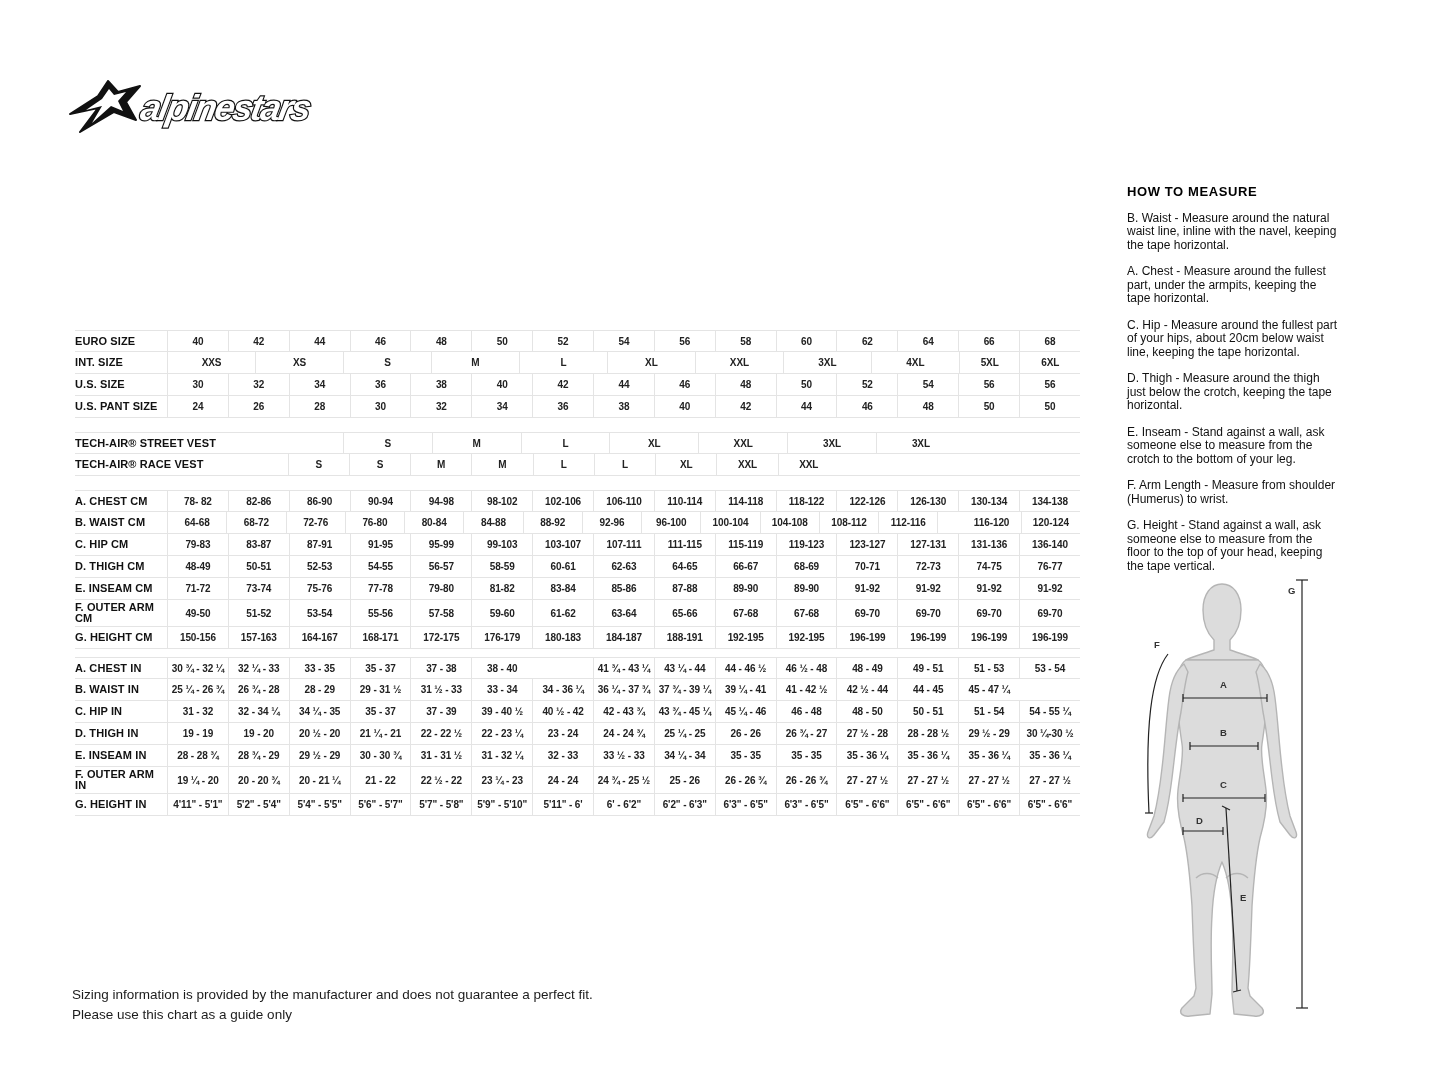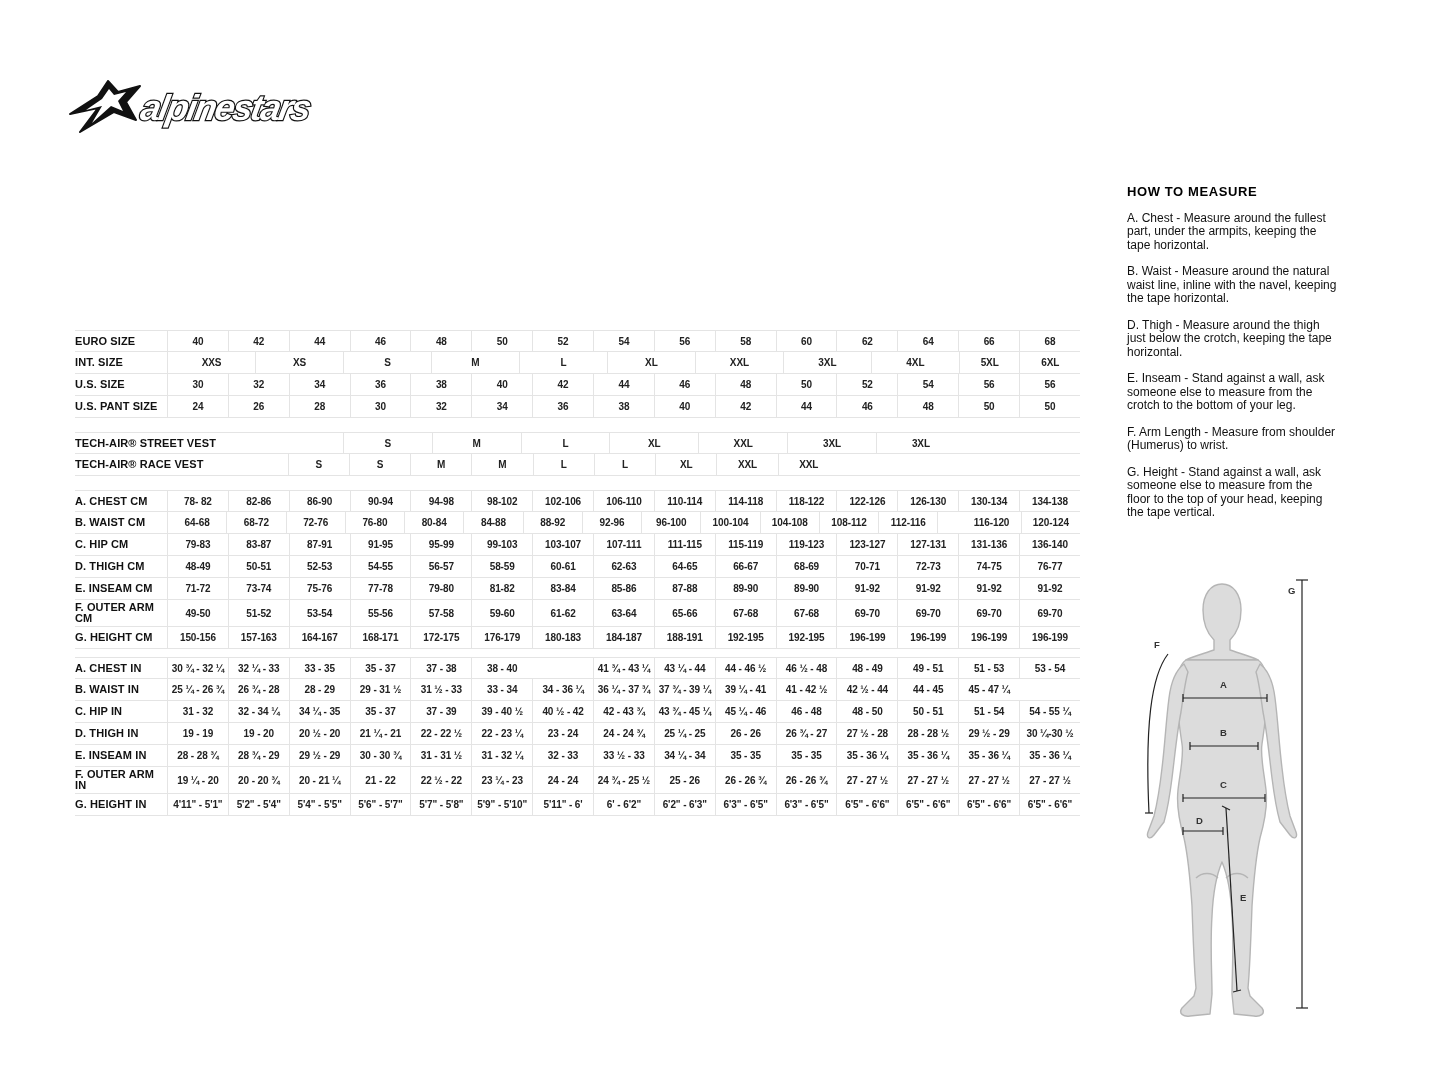--- a/index.html
+++ b/index.html
@@ -451,22 +451,23 @@
             <div class="t-cell" style="flex: 1 1 0px;">6'5" - 6'6"</div>
             <div class="t-cell" style="flex: 1 1 0px;">6'5" - 6'6"</div>
             <div class="t-cell" style="flex: 1 1 0px;">6'5" - 6'6"</div>
           </div>
         </div>
       </div>
     </div>
 
   <div class="measure">
     <h3>HOW TO MEASURE</h3>
+    <p>B. Waist - Measure around the natural waist line, inline with the navel, keeping the tape horizontal.</p>
     <p>A. Chest - Measure around the fullest part, under the armpits, keeping the tape horizontal.</p>
-    <p>B. Waist - Measure around the natural waist line, inline with the navel, keeping the tape horizontal.</p>
+    <p>C. Hip - Measure around the fullest part of your hips, about 20cm below waist line, keeping the tape horizontal.</p>
     <p>D. Thigh - Measure around the thigh just below the crotch, keeping the tape horizontal.</p>
     <p>E. Inseam - Stand against a wall, ask someone else to measure from the crotch to the bottom of your leg.</p>
     <p>F. Arm Length - Measure from shoulder (Humerus) to wrist.</p>
     <p>G. Height - Stand against a wall, ask someone else to measure from the floor to the top of your head, keeping the tape vertical.</p>
   </div>
 
   <div class="figure-wrap">
     <svg width="180" height="445" viewBox="0 0 180 445">
       <g fill="#dcdcdc" stroke="#b5b5b5" stroke-width="1.4" stroke-linejoin="round">
 
@@ -523,14 +524,18 @@
         <text x="82" y="160">B</text>
         <text x="82" y="212">C</text>
         <text x="58" y="248">D</text>
         <text x="102" y="325">E</text>
         <text x="16" y="72">F</text>
         <text x="150" y="18">G</text>
       </g>
     </svg>
   </div>
 
+  <div class="footer">
+    <div>Sizing information is provided by the manufacturer and does not guarantee a perfect fit.</div>
+    <div>Please use this chart as a guide only</div>
+  </div>
 
 </div>
 
 </body></html>

